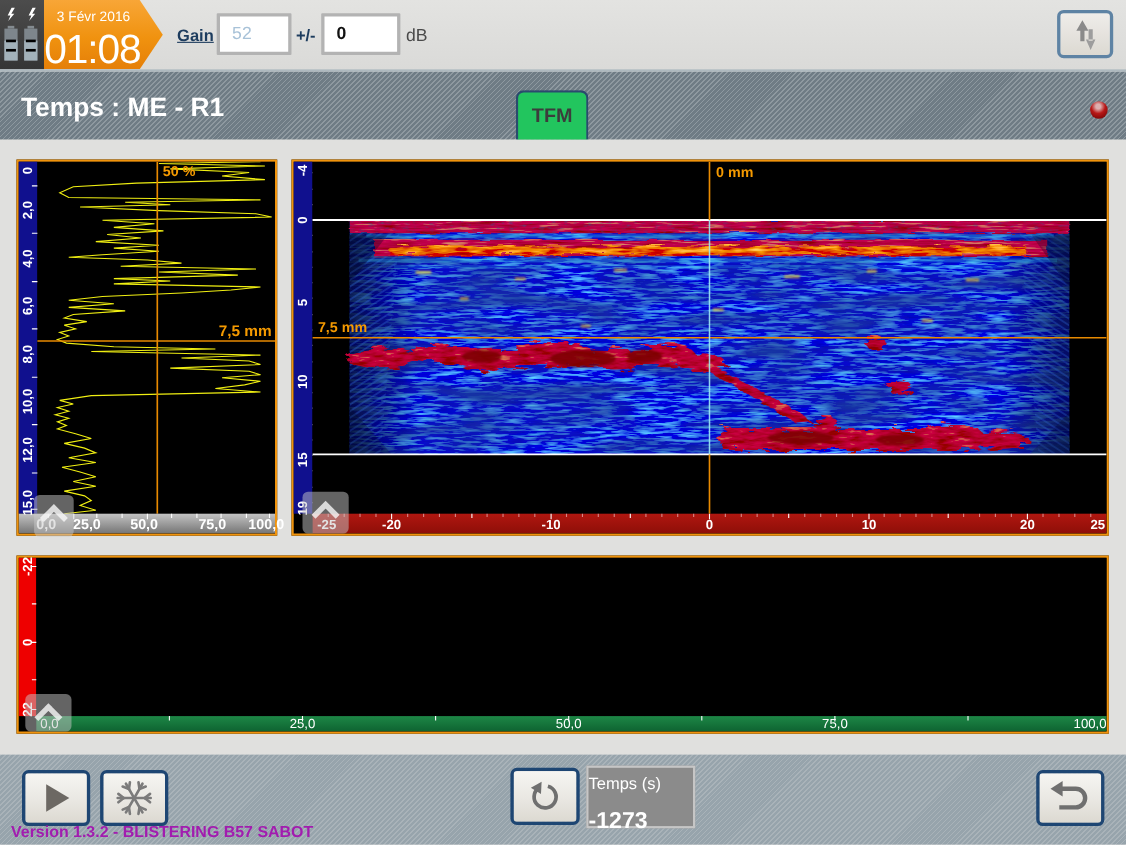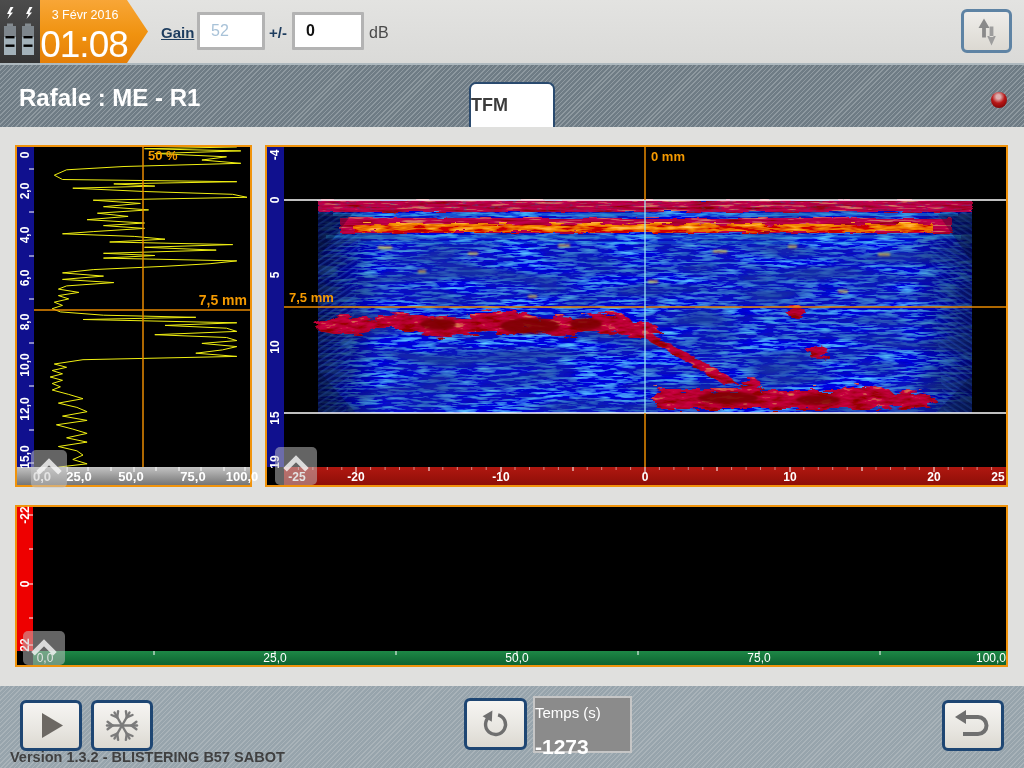--- a/index.html
+++ b/index.html
@@ -21,22 +21,22 @@
 #in1 { left:197px; width:68px; color:#a8c2d8; }
 #in2 { left:292px; width:72px; color:#111; font-weight:bold; }
 #updown { left:961px; top:9px; width:51px; height:44px; border:3px solid #5e83a4; border-radius:6px;
   background:linear-gradient(#efedea,#dcd9d2); }
 
 
 #header { left:0; top:63px; width:1024px; height:64px;
   background:repeating-linear-gradient(135deg, #8e99a0 0 1.1px, #6f7c85 1.1px 3.2px);
   border-top:2px solid #aeb9bf; }
 #title { left:19px; top:84px; color:#fff; font-weight:bold; font-size:24px; }
-#tab { left:469px; top:82px; width:86px; height:45px; background:#ffffff; border:2px solid #2a4a6e; border-bottom:none;
-  border-radius:7px 7px 0 0; color:#3c3c3c; font-weight:bold; font-size:18px; text-align:left; line-height:43px; }
+#tab { left:469px; top:82px; width:66px; height:45px; background:#22c55e; border:2px solid #2a4a6e; border-bottom:none;
+  border-radius:7px 7px 0 0; color:#3c3c3c; font-weight:bold; font-size:18px; text-align:center; line-height:43px; }
 #led { left:991px; top:92px; width:16px; height:16px; border-radius:50%;
   background:radial-gradient(circle at 46% 30%, #ddafaf 0 15%, #b81818 45%, #8e0b0b 72%, #570303 100%); }
 
 
 #content { left:0; top:127px; width:1024px; height:559px; background:#e0e0de; }
 
 .panel { border:2px solid #f0930c; background:#000; }
 #lpanel { left:15px; top:145px; width:237px; height:342px; }
 #rpanel { left:265px; top:145px; width:743px; height:342px; }
 #bpanel { left:15px; top:505px; width:993px; height:162px; }
@@ -54,21 +54,21 @@
 #bottombar { left:0; top:686px; width:1024px; height:82px;
   background:repeating-linear-gradient(135deg, #a9b3b9 0 1.1px, #97a4ac 1.1px 3.2px); }
 .btn { position:absolute; border:3px solid #1e4673; border-radius:6px; background:linear-gradient(#f6f5f2,#e9e7e2 55%,#dcd9d1); } .btn svg, #updown svg { display:block; }
 #btnplay { left:20px; top:700px; width:62px; height:51px; }
 #btnfreeze { left:91px; top:700px; width:62px; height:51px; }
 #btnrefresh { left:464px; top:698px; width:63px; height:52px; }
 #btnback { left:942px; top:700px; width:62px; height:51px; }
 #temps { left:533px; top:696px; width:99px; height:57px; background:#8b8b8b; border:2px solid #c6c6c6; }
 #temps .t1 { color:#fff; font-size:15px; margin-top:6px; }
 #temps .t2 { color:#fff; font-size:21px; font-weight:bold; margin-top:14px; }
-#version { left:10px; top:749px; color:#404040; font-weight:bold; font-size:14.5px;text-align:center; }
+#version { left:10px; top:749px; color:#a21caf; font-weight:bold; font-size:14.5px;text-align:center; }
 </style>
 </head>
 <body>
 
 <div class="abs" id="topbar"></div>
 <div class="abs" id="battbox">
   <svg width="40" height="63" viewBox="0 0 40 63">
     <g fill="#fff">
       <path d="M10.5 7 L7 14 L9.5 14 L7.5 19 L13 12.5 L10.3 12.5 L13.5 7 Z"></path>
       <path d="M29.5 7 L26 14 L28.5 14 L26.5 19 L32 12.5 L29.3 12.5 L32.5 7 Z"></path>
@@ -107,21 +107,21 @@
 <div class="abs inputbox" id="in2">0</div>
 <div class="abs" id="dblbl">dB</div>
 <div class="abs" id="updown">
   <svg width="45" height="38" viewBox="0 0 45 38">
     <path d="M18.1 15 h3.8 V25.5 h-3.8 z M14.5 16 L20 6.5 L25.5 16 Z" fill="#8a8a8a"></path>
     <path d="M25.6 14.5 h3.8 v10.5 h-3.8 z M23.2 24 L27.5 33.5 L31.8 24 Z" fill="#9d9d9d"></path>
   </svg>
 </div>
 
 <div class="abs" id="header"></div>
-<div class="abs" id="title">Rafale : ME - R1</div>
+<div class="abs" id="title">Temps : ME - R1</div>
 <div class="abs" id="tab">TFM</div>
 <div class="abs" id="led"></div>
 
 <div class="abs" id="content"></div>
 
 <div class="abs panel" id="lpanel">
   <div class="vaxis" style="height:320px;background:#10108e;"></div>
   <svg class="abs" style="left:0;top:0;" width="233" height="338" viewBox="0 0 233 338">
 
     <g transform="translate(17,0)">

